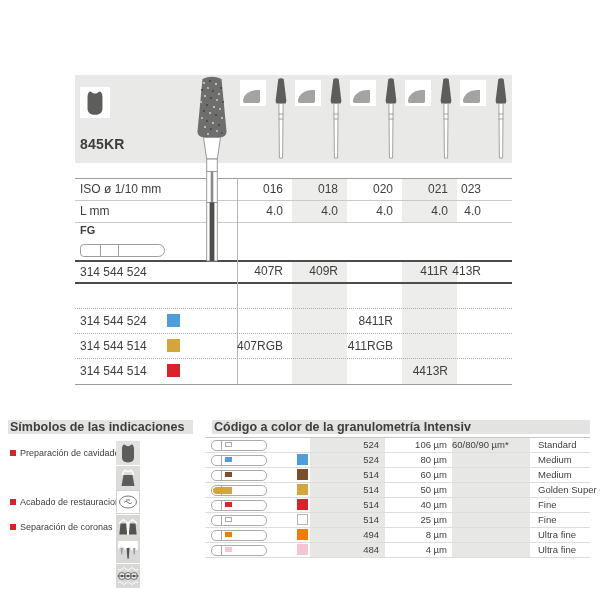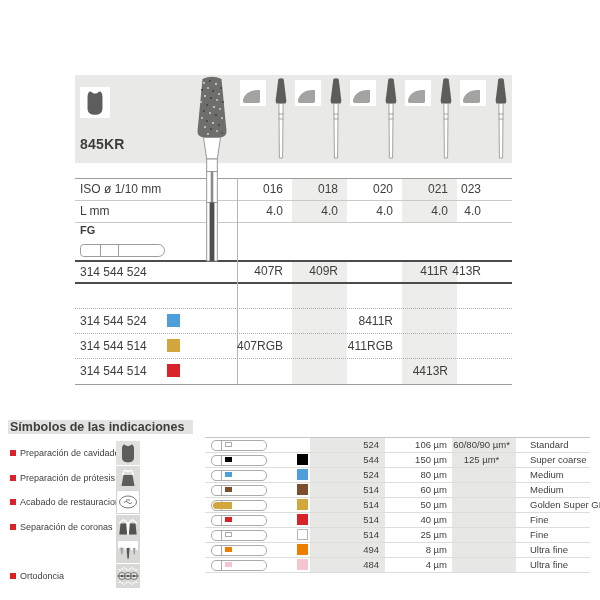--- a/index.html
+++ b/index.html
@@ -61,22 +61,22 @@
   #grit-table{position:absolute;left:205px;top:437px;width:385px;border-top:1px solid #c6c6c4;}
   .grow{position:relative;height:14px;border-bottom:1px solid #dddddb;font-size:9.5px;}
   .gcell{position:absolute;top:0;height:14px;line-height:14px;box-sizing:border-box;}
   .gpill{position:absolute;left:6px;top:2px;width:54px;height:9px;border:1px solid #ababa9;
          border-radius:5px;background:#fff;}
   .gpline{position:absolute;left:9px;top:0;bottom:0;width:0;border-left:1px solid #ababa9;}
   .gband{position:absolute;left:13px;top:1px;width:7px;height:5px;box-sizing:border-box;}
   .gsq{left:92px;top:1px;width:11px;height:11px;}
   .gcode{left:105px;width:75px;background:#e7e7e5;text-align:right;padding-right:6px;}
   .ggrain{left:180px;width:67px;text-align:right;padding-right:5px;}
-  .galt{left:247px;width:64px;background:#e7e7e5;text-align:center;padding-right:5px;}
-  .glabel{left:325px;width:60px;padding-left:0;white-space:nowrap;}
+  .galt{left:247px;width:78px;background:#e7e7e5;text-align:left;padding-right:5px;}
+  .glabel{left:325px;width:60px;padding-left:8px;white-space:nowrap;}
 </style>
 </head>
 <body>
 
 <div class="page">
 
   <div class="abs catalog">
     <div class="abs hdrband"></div>
 
     <div class="abs stripe sA segTop"></div>
@@ -253,35 +253,27 @@
       <rect x="14.6" y="126.5" width="4.8" height="58.5" fill="#4e4e4c"></rect>
     </svg>
   </div>
 
   <div class="abs sec-head symhead">Símbolos de las indicaciones</div>
 
   <div class="abs sym-item" style="top:446px">
       <span class="bullet" style="background: rgb(217, 35, 43);"></span>
       <span class="sym-label">Preparación de cavidades</span>
     </div>
-  <div class="abs sym-item" style="top:470.5px">
-      <span class="bullet" style="background: rgb(217, 35, 43);"></span>
-      <span class="sym-label">Preparación de prótesis</span>
-    </div>
   <div class="abs sym-item" style="top:495px">
       <span class="bullet" style="background: rgb(217, 35, 43);"></span>
       <span class="sym-label">Acabado de restauraciones</span>
     </div>
   <div class="abs sym-item" style="top:519.5px">
       <span class="bullet" style="background: rgb(217, 35, 43);"></span>
       <span class="sym-label">Separación de coronas</span>
-    </div>
-  <div class="abs sym-item" style="top:568.5px">
-      <span class="bullet" style="background: rgb(217, 35, 43);"></span>
-      <span class="sym-label">Ortodoncia</span>
     </div>
 
   <svg class="abs sym-icon" style="top:441px" viewBox="0 0 24 24">
     <rect width="24" height="24" fill="#e1e1df"></rect>
     <path d="M6 8 C6 4 8 2.6 9.3 4.1 C10.5 5.5 13.5 5.5 14.7 4.1 C16 2.6 18 4 18 8 L18 16.5 C18 19.8 15.6 21.4 12 21.4 C8.4 21.4 6 19.8 6 16.5 Z" fill="#5d5d5b"></path>
   </svg>
   <svg class="abs sym-icon" style="top:465.5px" viewBox="0 0 24 24">
     <rect width="24" height="24" fill="#dcdcda"></rect>
     <path d="M7.5 9 L16.5 9 L18.5 20 L5.5 20 Z" fill="#5d5d5b"></path>
     <path d="M7 9 C7 4.5 9 3.4 10.2 4.7 C11.2 5.8 12.8 5.8 13.8 4.7 C15 3.4 17 4.5 17 9" fill="none" stroke="#ffffff" stroke-width="1.4"></path>
@@ -312,46 +304,36 @@
     <path d="M2 19 q2 -3 4 0 q2 3 4 0 q2 -3 4 0 q2 3 4 0 q2 -3 4 0" fill="none" stroke="#ffffff"></path>
     <circle cx="6" cy="12" r="3.4" fill="#ffffff" stroke="#55534f" stroke-width="0.9"></circle>
     <circle cx="12" cy="12" r="3.4" fill="#ffffff" stroke="#55534f" stroke-width="0.9"></circle>
     <circle cx="18" cy="12" r="3.4" fill="#ffffff" stroke="#55534f" stroke-width="0.9"></circle>
     <line x1="1.5" y1="12" x2="22.5" y2="12" stroke="#55534f"></line>
     <rect x="4.8" y="10.8" width="2.4" height="2.4" fill="#55534f"></rect>
     <rect x="10.8" y="10.8" width="2.4" height="2.4" fill="#55534f"></rect>
     <rect x="16.8" y="10.8" width="2.4" height="2.4" fill="#55534f"></rect>
   </svg>
 
+  <div class="abs sec-head grithead">Código a color de la granulometría Intensiv</div>
   <div id="grit-table">
       <div class="grow">
       <div class="gpill">
         <span class="gpline"></span>
         <span class="gband" style="border: 1px solid rgb(171, 171, 169); background: rgb(255, 255, 255);"></span>
       </div>
 
       <span class="gcell gcode">524</span>
       <span class="gcell ggrain">106 µm</span>
       <span class="gcell galt">60/80/90 µm*</span>
       <span class="gcell glabel">Standard</span>
     </div>
       <div class="grow">
       <div class="gpill">
         <span class="gpline"></span>
-        <span class="gband" style="background: rgb(0, 0, 0);"></span>
-      </div>
-      <span class="gcell gsq" style="background: rgb(0, 0, 0);"></span>
-      <span class="gcell gcode">544</span>
-      <span class="gcell ggrain">150 µm</span>
-      <span class="gcell galt">125 µm*</span>
-      <span class="gcell glabel">Super coarse</span>
-    </div>
-      <div class="grow">
-      <div class="gpill">
-        <span class="gpline"></span>
         <span class="gband" style="background: rgb(77, 158, 217);"></span>
       </div>
       <span class="gcell gsq" style="background: rgb(77, 158, 217);"></span>
       <span class="gcell gcode">524</span>
       <span class="gcell ggrain">80 µm</span>
       <span class="gcell galt"></span>
       <span class="gcell glabel">Medium</span>
     </div>
       <div class="grow">
       <div class="gpill">

